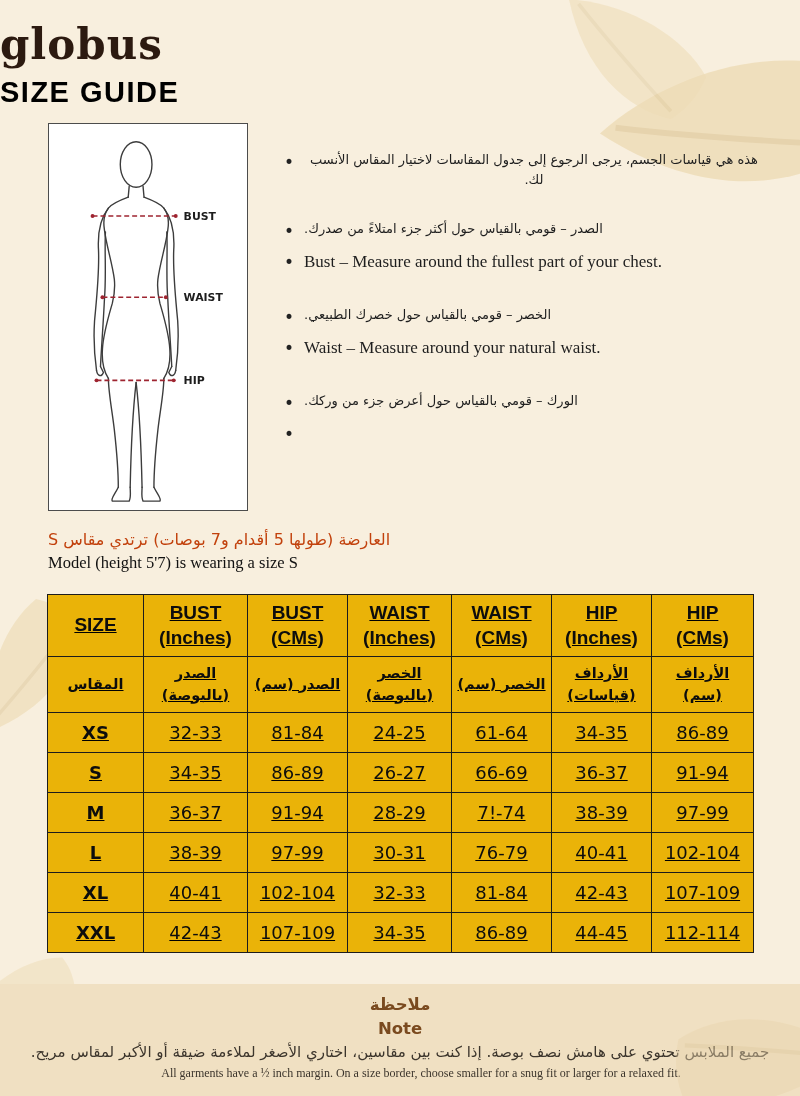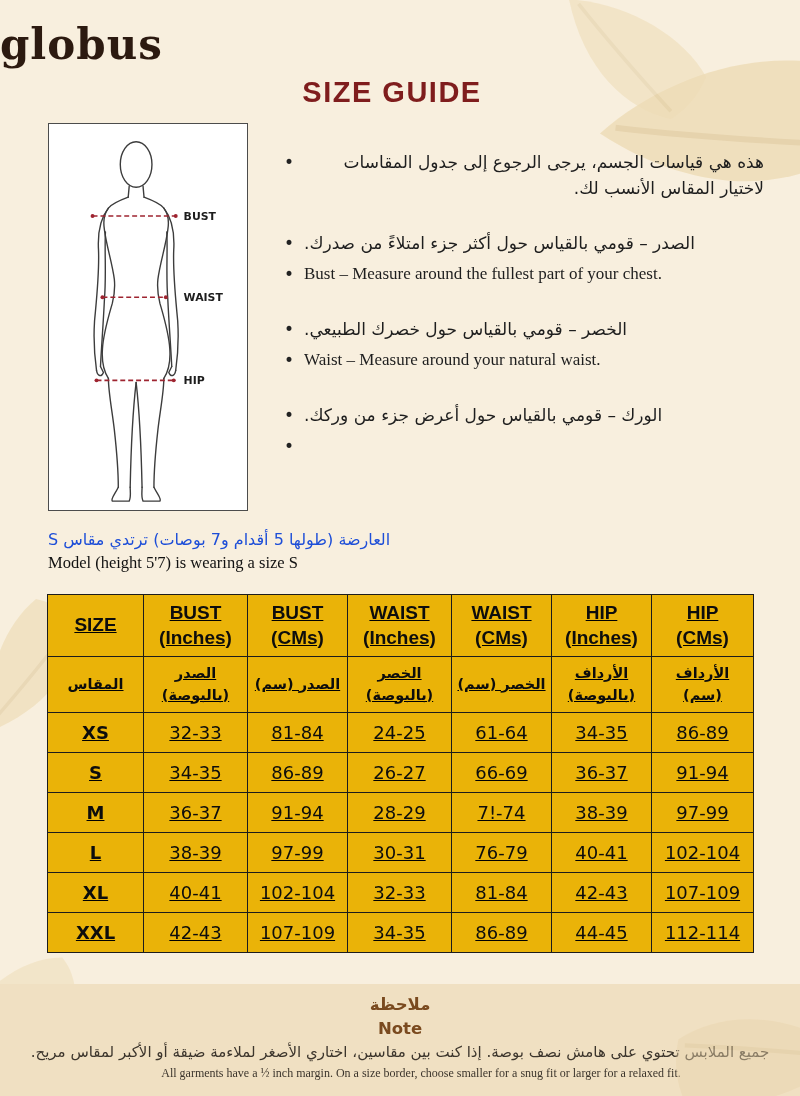--- a/index.html
+++ b/index.html
@@ -8,42 +8,42 @@
 
   .page { position:relative; width:800px; height:1096px; background:#f8efde; overflow:hidden; }
 
   
   .leaf { position:absolute; pointer-events:none; }
 
   
   .logo { position:absolute; top:20px; left:0; right:0; text-align:left;
           font-family:"DejaVu Serif", serif; font-weight:700; font-size:42px;
           color:#2c1a10; letter-spacing:1px; z-index:2; }
-  .title { position:absolute; top:76px; left:0; right:16px; text-align:center;
+  .title { position:absolute; top:76px; left:0; right:16px; text-align:left;
            font-family:"Liberation Sans", sans-serif; font-size:29px; font-weight:700;
-           color:#7f1d1d; letter-spacing:1.5px; z-index:2; }
+           color:#000000; letter-spacing:1.5px; z-index:2; }
 
   
   .figure-box { position:absolute; left:48px; top:123px; width:200px; height:388px;
                 background:#ffffff; border:1.5px solid #4c4c4c; z-index:2; }
   .figure-svg { width:100%; height:100%; display:block; }
 
   
   .instructions { position:absolute; left:284px; top:150px; width:480px; list-style:none; z-index:2; }
   .group { margin-bottom:30px; }
   .line { display:flex; gap:10px; margin-bottom:5px; align-items:flex-start; }
   .bullet { flex:0 0 auto; }
   .bullet::before { content:"•"; font-size:17px; color:#222; line-height:1.5; }
   .txt { color:#1e1e1e; }
-  .txt.ar { font-size:17px; line-height:1.5; text-align:right; }
+  .txt.ar { font-size:13px; line-height:1.5; text-align:center; }
   .txt.en { font-family:"Liberation Serif", serif; font-size:17px; line-height:1.45; }
 
   
   .model-note { position:absolute; left:48px; top:530px; z-index:2; }
-  .model-note .ar { font-size:16px; color:#1d4ed8; text-align:left; margin-bottom:4px; }
+  .model-note .ar { font-size:16px; color:#c2410c; text-align:left; margin-bottom:4px; }
   .model-note .en { font-family:"Liberation Serif", serif; font-size:16.5px; color:#111; }
 
   
   .size-table { position:absolute; left:47px; top:594px; width:706px; z-index:2;
                 border-collapse:collapse; background:#eab308; table-layout:fixed;text-decoration:underline; }
   .size-table th, .size-table td { border:1px solid #1c1c1c; text-align:center;
                 vertical-align:middle; color:#0d0d0d; padding:0 2px; }
   .head-en th { font-family:"Liberation Sans", sans-serif; font-size:19px; font-weight:700;
                 white-space:pre-line; height:62px; line-height:1.3; }
   .head-ar th { font-size:14.5px; font-weight:700; white-space:pre-line; height:56px; line-height:1.5; }
@@ -195,21 +195,21 @@
       </tr>
       <tr class="head-ar">
         <th dir="rtl">المقاس</th>
         <th dir="rtl">الصدر
 (بالبوصة)</th>
         <th dir="rtl">الصدر (سم)</th>
         <th dir="rtl">الخصر
 (بالبوصة)</th>
         <th dir="rtl">الخصر (سم)</th>
         <th dir="rtl">الأرداف
-(بالبوصة)</th>
+(قياسات)</th>
         <th dir="rtl">الأرداف (سم)</th>
       </tr>
     </thead>
     <tbody>
       <tr>
         <td class="size-col">XS</td>
         <td>32-33</td>
         <td>81-84</td>
         <td>24-25</td>
         <td>61-64</td>

